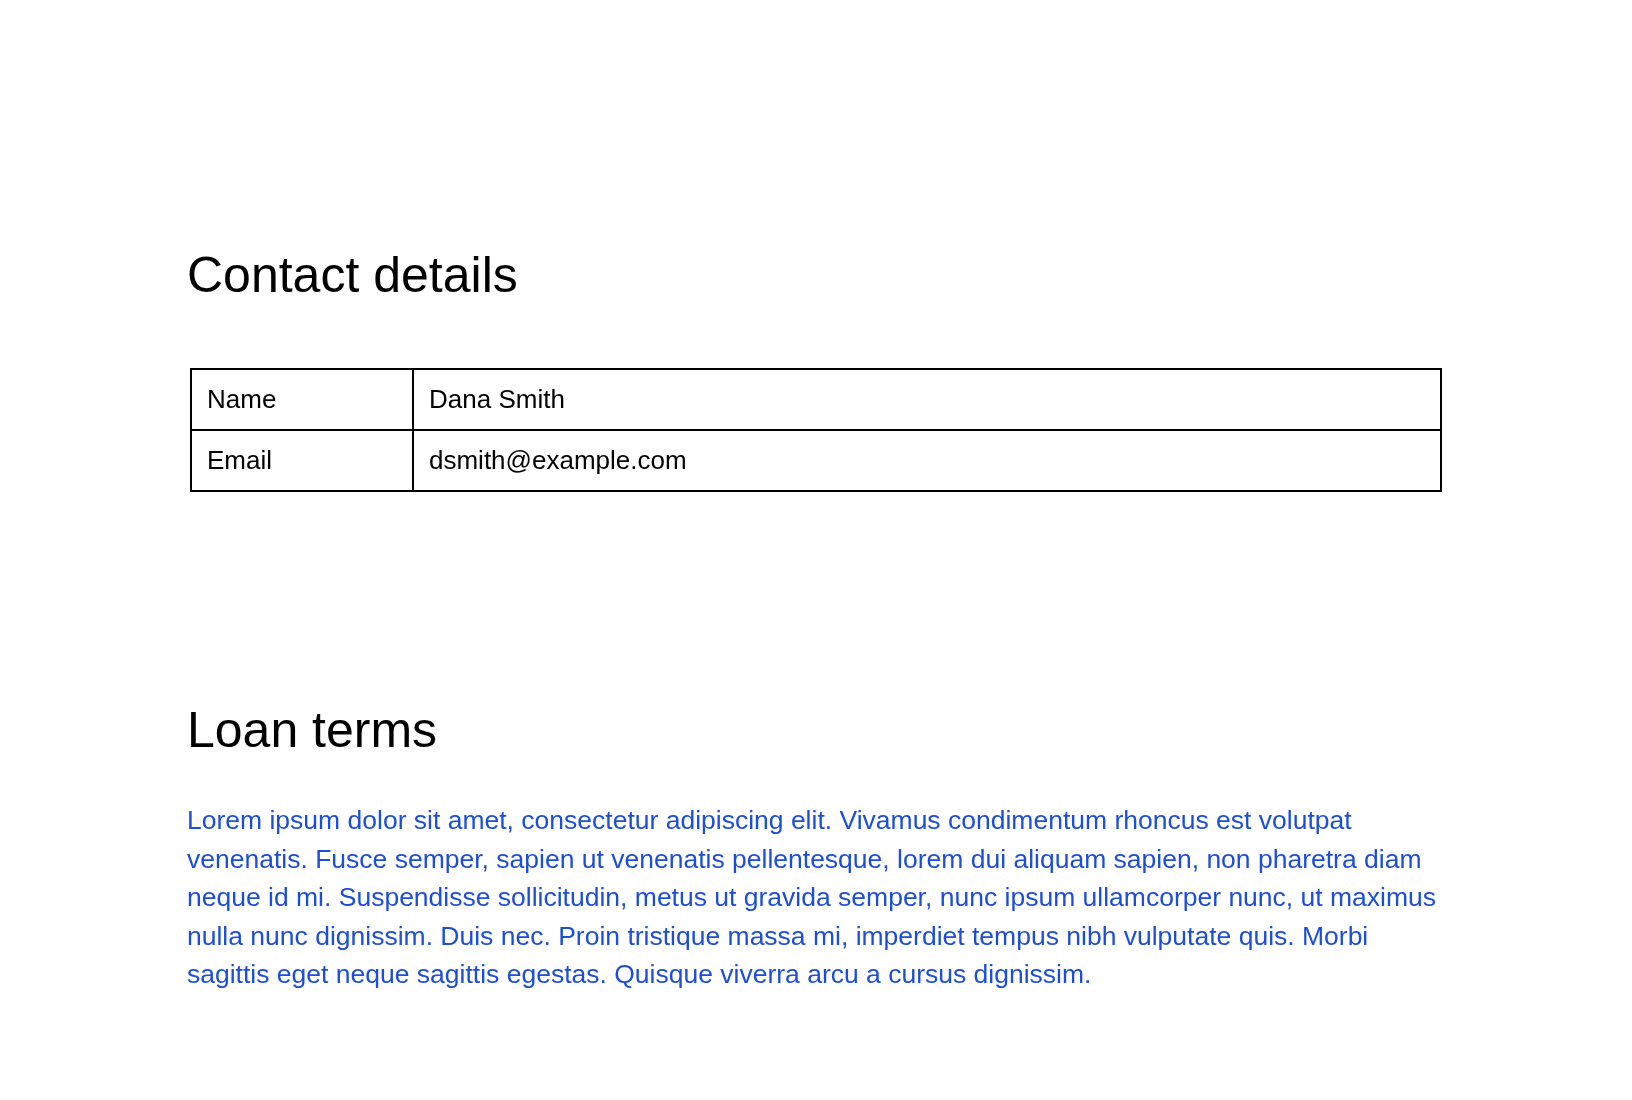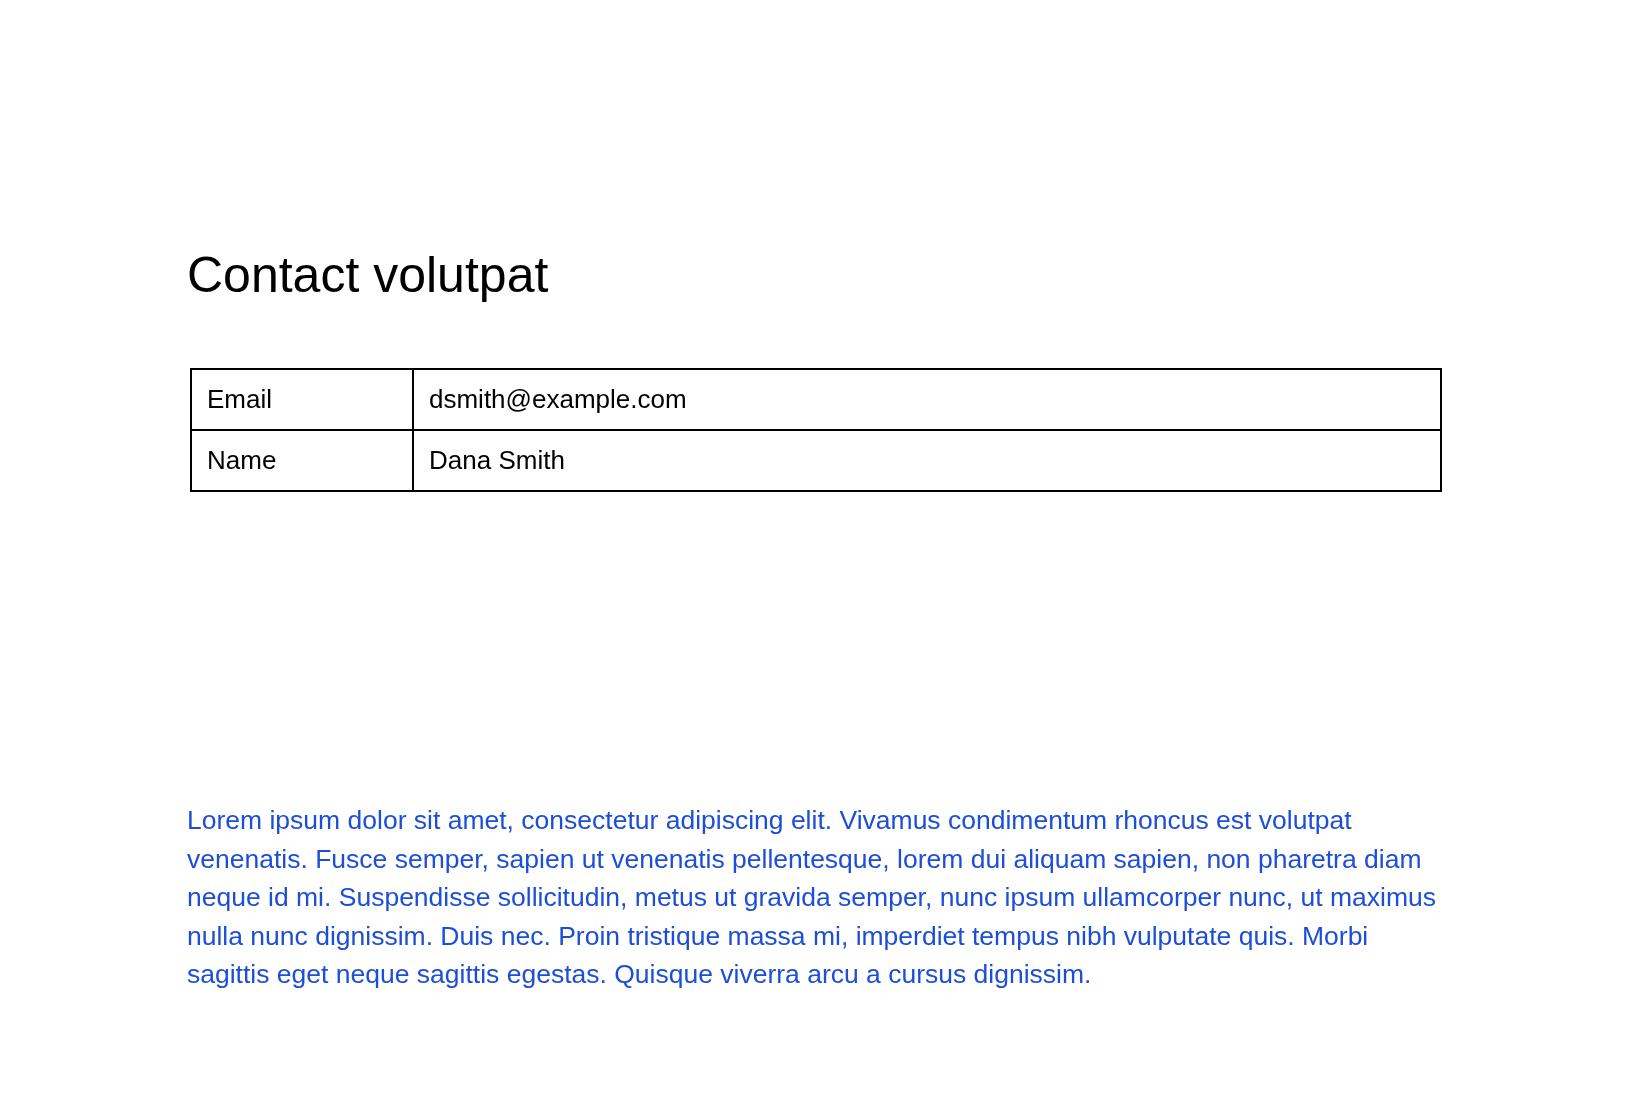--- a/index.html
+++ b/index.html
@@ -57,31 +57,32 @@
     line-height: 38.5px;
     color: #1d4ed8;
     text-align: left;
   }
 </style>
 </head>
 <body>
 
 <div class="page">
 
-  <h1 id="contact-heading" class="section-heading">Contact volutpat</h1>
+  <h1 id="contact-heading" class="section-heading">Contact details</h1>
 
   <table class="contact-table">
     <tbody>
       <tr>
+        <td class="label-cell">Name</td>
+        <td>Dana Smith</td>
+      </tr>
+      <tr>
         <td class="label-cell">Email</td>
         <td>dsmith@example.com</td>
-      </tr>
-      <tr>
-        <td class="label-cell">Name</td>
-        <td>Dana Smith</td>
       </tr>
     </tbody>
   </table>
 
+  <h1 id="loan-heading" class="section-heading">Loan terms</h1>
 
   <p class="loan-body">Lorem ipsum dolor sit amet, consectetur adipiscing elit. Vivamus condimentum rhoncus est volutpat venenatis. Fusce semper, sapien ut venenatis pellentesque, lorem dui aliquam sapien, non pharetra diam neque id mi. Suspendisse sollicitudin, metus ut gravida semper, nunc ipsum ullamcorper nunc, ut maximus nulla nunc dignissim. Duis nec. Proin tristique massa mi, imperdiet tempus nibh vulputate quis. Morbi sagittis eget neque sagittis egestas. Quisque viverra arcu a cursus dignissim.</p>
 
 </div>
 
 </body></html>

